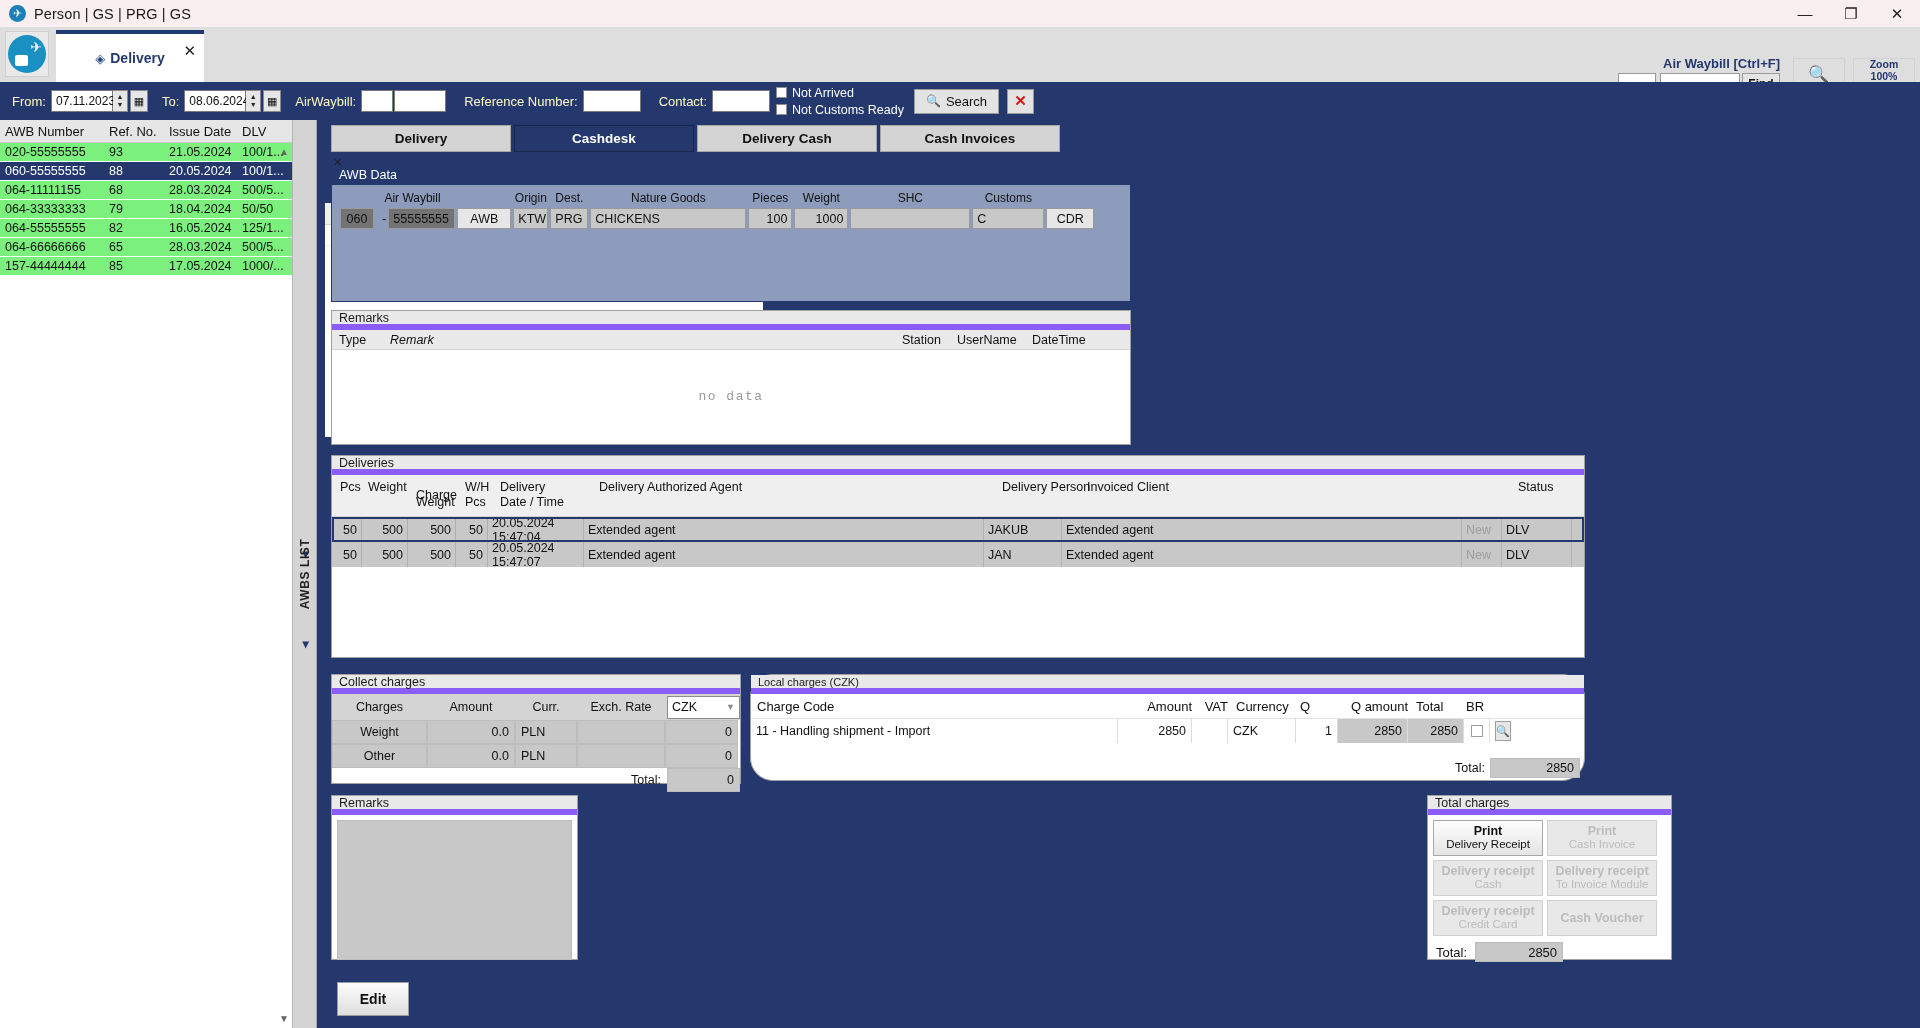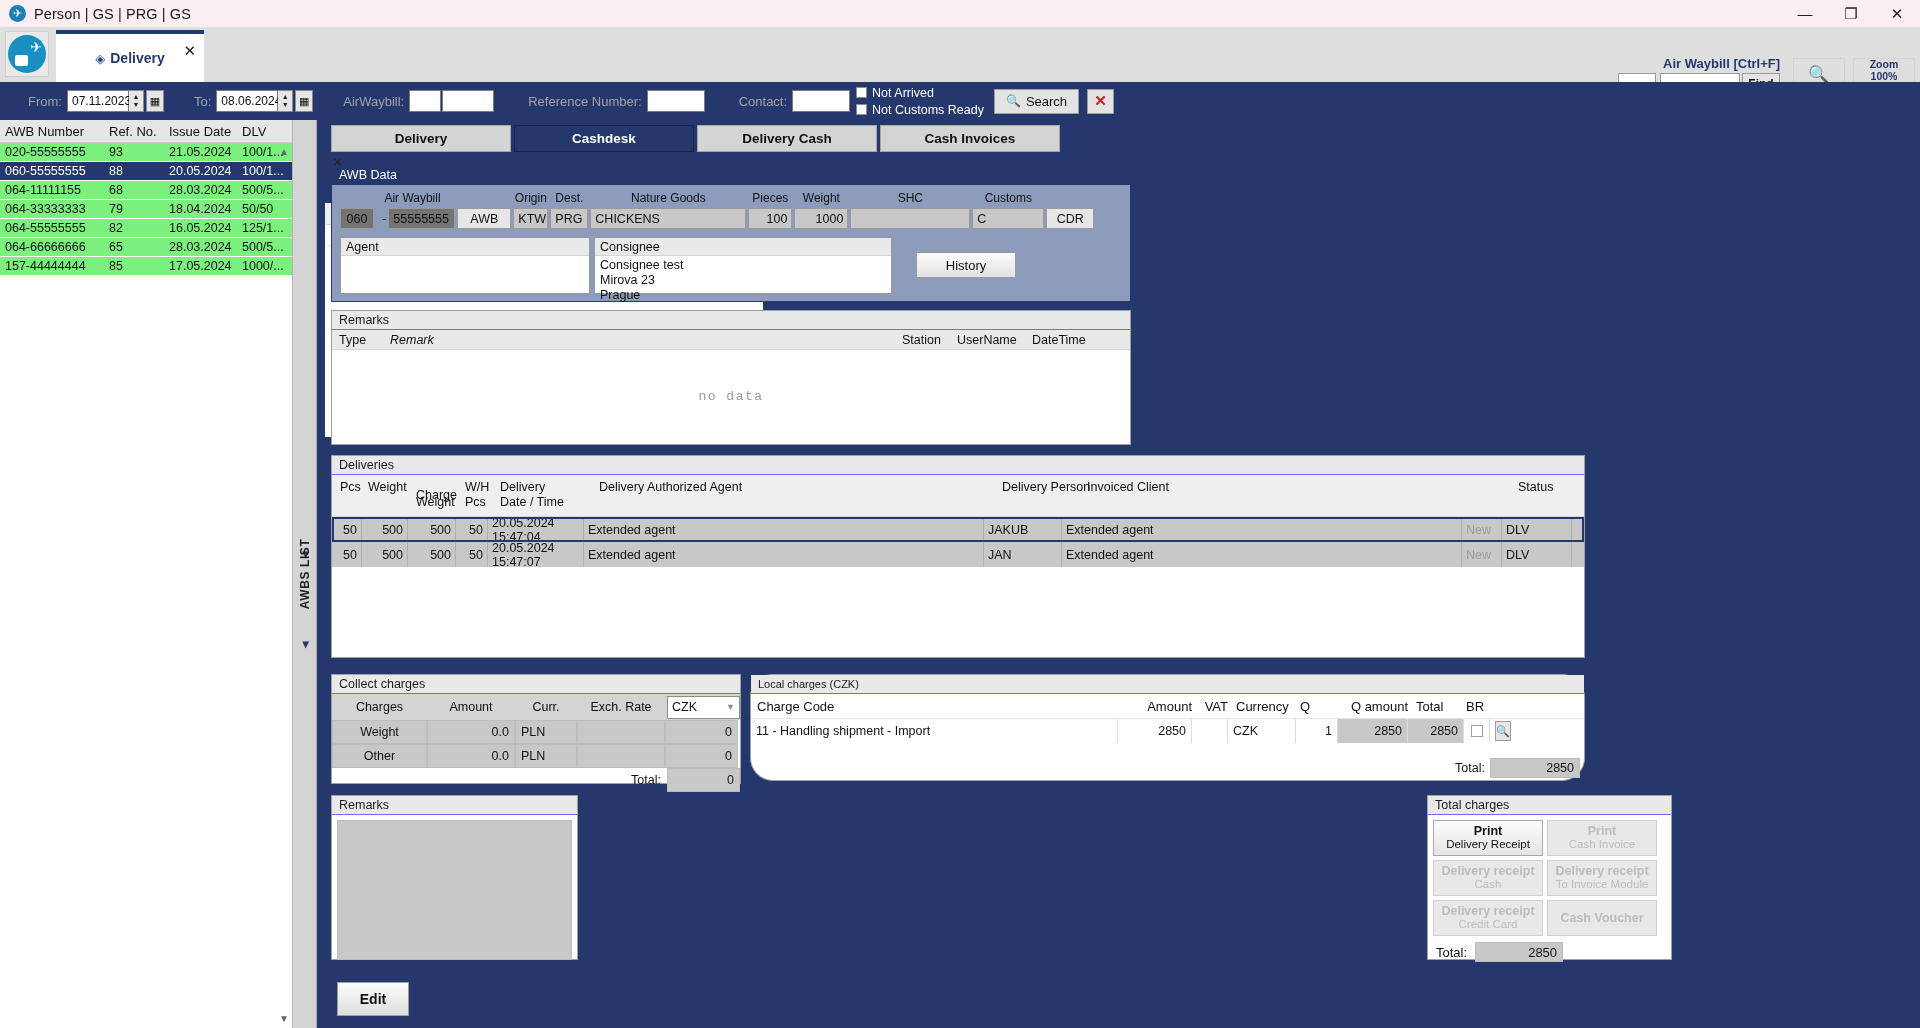--- a/index.html
+++ b/index.html
@@ -112,21 +112,21 @@
     display: flex; align-items: center; justify-content: center;
     font-size: 14px; font-weight: bold; cursor: default;
   }
 
   
   .filterbar {
     position: absolute; left: 0; top: 82px; width: 1920px; height: 38px;
     background: #24386e; display: flex; align-items: center;
     color: #fff; font-size: 13px; padding-left: 12px;
   }
-  .filterbar .flabel { color: #a3a3a3; margin-right: 5px; margin-left: 16px; }
+  .filterbar .flabel { color: #fef9c3; margin-right: 5px; }
   .spinwrap { display: flex; align-items: center; margin-right: 14px; }
   .spinwrap .txt {
     width: 62px; height: 22px; background: #fff; border: 1px solid #7a7a7a;
     color: #111; font-size: 12px; display: flex; align-items: center; padding-left: 4px;
   }
   .spinwrap .spin {
     width: 15px; height: 22px; border: 1px solid #8a8a8a; border-left: 0; background: #e6e6e6;
     display: flex; flex-direction: column; align-items: center; justify-content: center;
     font-size: 7px; line-height: 8px; color: #222;
   }
@@ -222,21 +222,21 @@
   }
   .tab.active { background: #24386e; color: #fff; border-color: #16264f; }
 
   .panelzone {
     position: absolute; left: 6px; top: 38px; width: 1590px; height: 830px;
   }
 
   
   .gbox { position: absolute; background: #fff; border: 1px solid #a0a0a0; }
   .gbox > .gtitle {
-    height: 19px; background: #e9e9e9; border-bottom: 1px solid #8b5cf6;
+    height: 19px; background: #e9e9e9; border-bottom: 6px solid #8b5cf6;
     display: flex; align-items: center; padding-left: 7px;
     font-size: 12.5px; color: #1a1a1a;
   }
 
   
   #awbdata { left: 8px; top: 6px; width: 800px; height: 138px; background: #8d9cbd; border: 1px solid #24386e; }
   #awbdata .hdr {
     height: 20px; background: #24386e; color: #fff; font-size: 12.5px;
     display: flex; align-items: center; padding-left: 7px;
   }
@@ -637,35 +637,20 @@
             <div class="fld" style="margin-left:2px;">
               <div class="fl">Customs</div>
               <div class="fv" style="width:72px;">C</div>
             </div>
             <div class="fld" style="margin-left:2px;">
               <div class="fl" style="height:15px;"></div>
               <div class="fv btn" style="width:48px;">CDR</div>
             </div>
           </div>
 
-          <div class="agent-cons">
-            <div class="boxcol" style="width:250px;height:57px;">
-              <div class="bh">Agent</div>
-              <div class="bb"></div>
-            </div>
-            <div class="boxcol" style="width:298px;height:57px;margin-left:4px;">
-              <div class="bh">Consignee</div>
-              <div class="bb">
-                <div>Consignee test</div>
-                <div>Mirova 23</div>
-                <div>Prague</div>
-              </div>
-            </div>
-            <div class="histbtn">History</div>
-          </div>
         </div>
       </div>
 
       <div class="gbox" id="remarks-top">
         <div class="gtitle">Remarks</div>
         <div class="rcols">
           <span class="t" style="left:7px;">Type</span>
           <span class="t" style="left:58px;font-style:italic;">Remark</span>
           <span class="t" style="left:570px;">Station</span>
           <span class="t" style="left:625px;">UserName</span>

